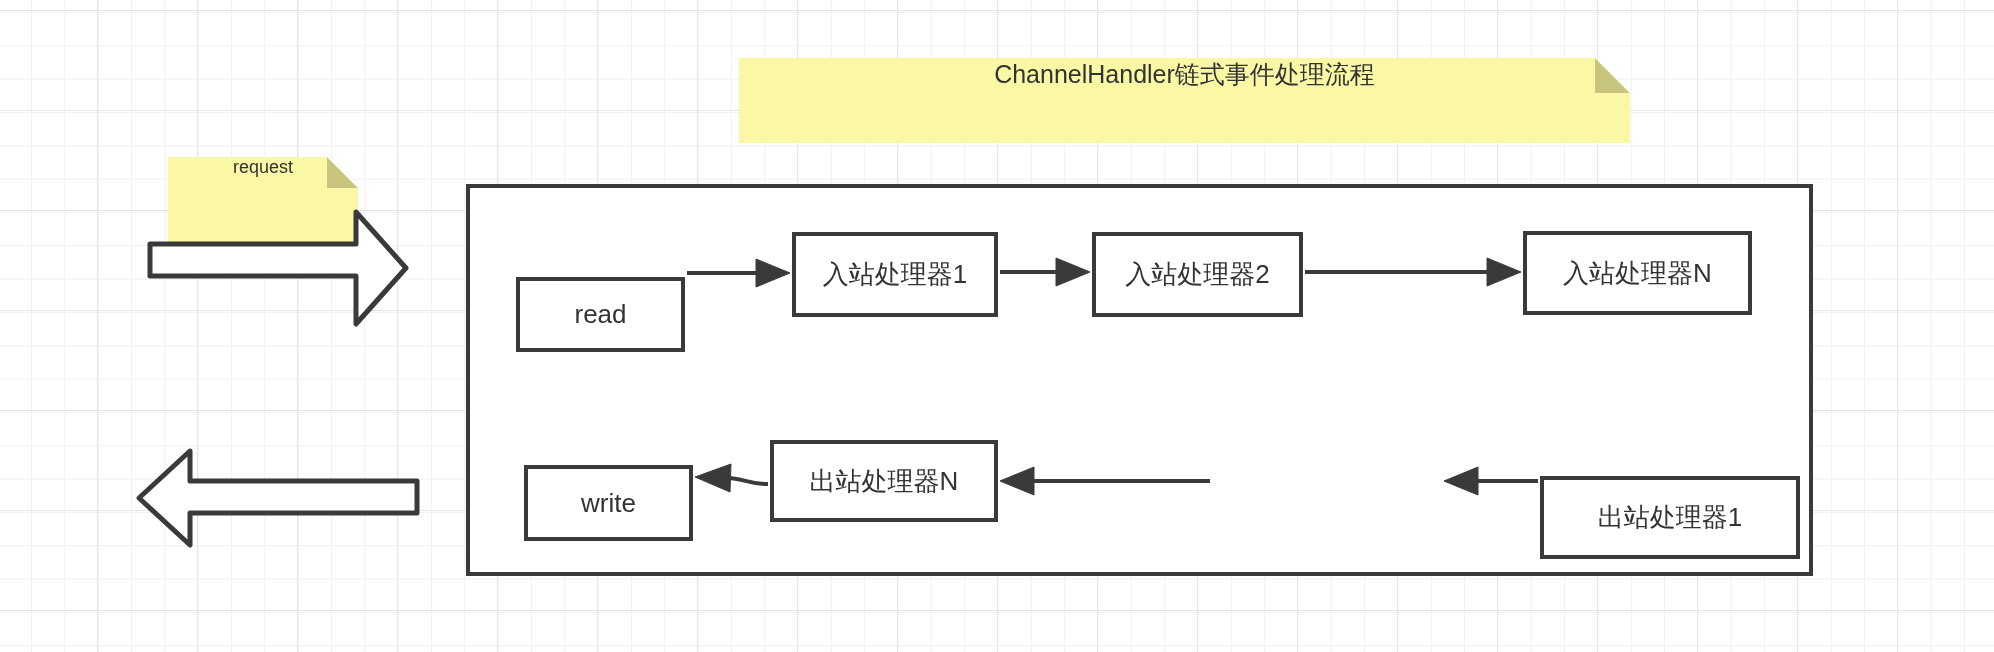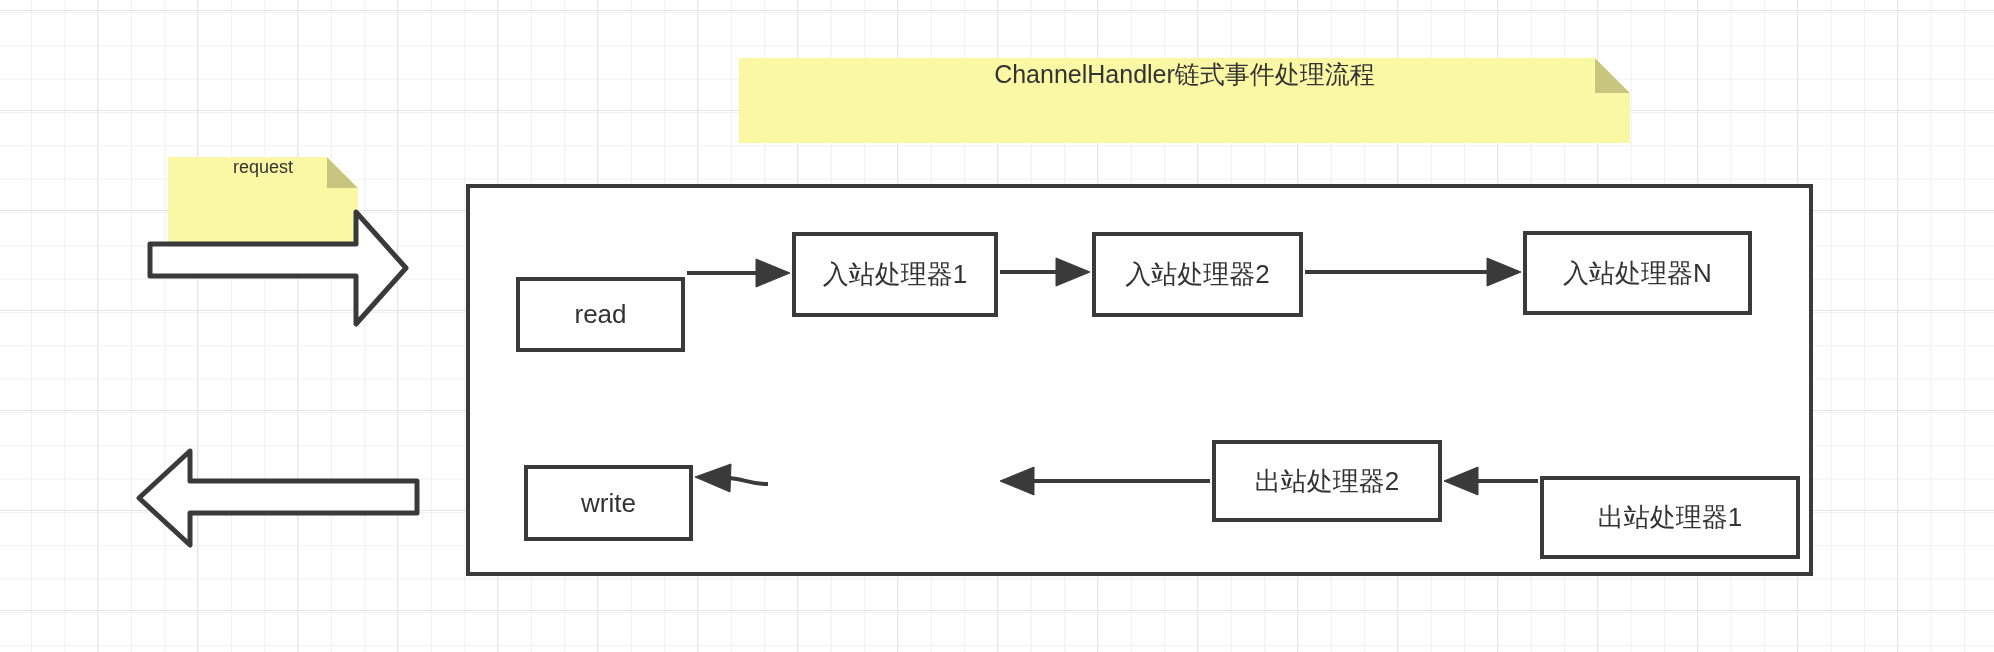--- a/index.html
+++ b/index.html
@@ -142,22 +142,22 @@
   <div class="shape n-in2">
     <span>入站处理器2</span>
   </div>
   <div class="shape n-inN">
     <span>入站处理器N</span>
   </div>
 
   <div class="shape n-write">
     <span>write</span>
   </div>
-  <div class="shape n-out2">
-    <span>出站处理器2</span>
+  <div class="shape n-outN">
+    <span>出站处理器N</span>
   </div>
   <div class="shape n-out1">
     <span>出站处理器1</span>
   </div>
 
   <svg class="overlay" viewBox="0 0 1994 652" xmlns="http://www.w3.org/2000/svg">
 
     <polygon class="block-arrow" points="150,244 356,244 356,212 406,268 356,324 356,276 150,276"></polygon>
     <polygon class="block-arrow" points="417,481 190,481 190,451 139,498 190,545 190,513 417,513"></polygon>
 

